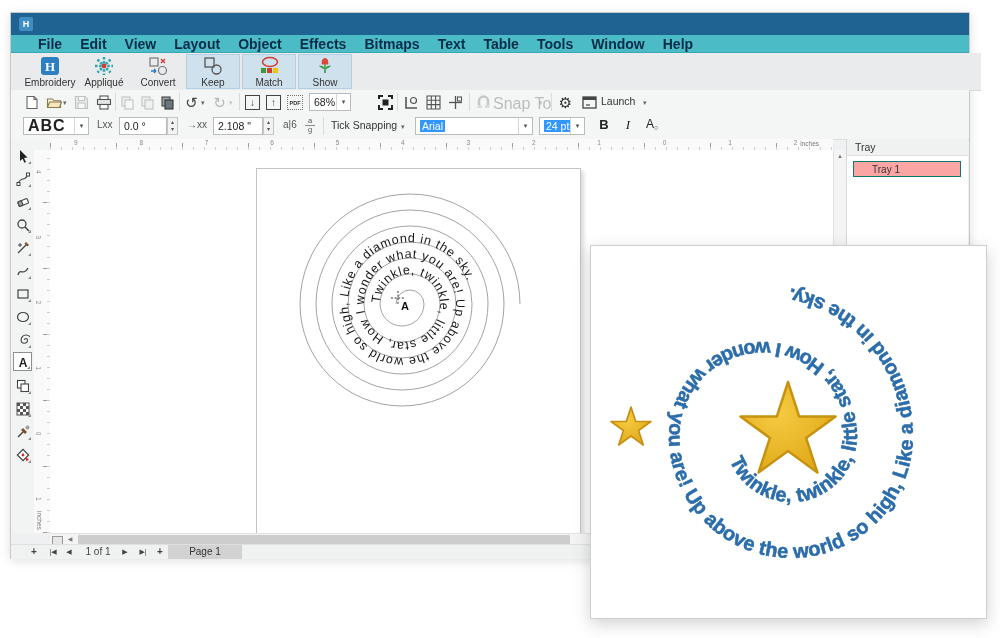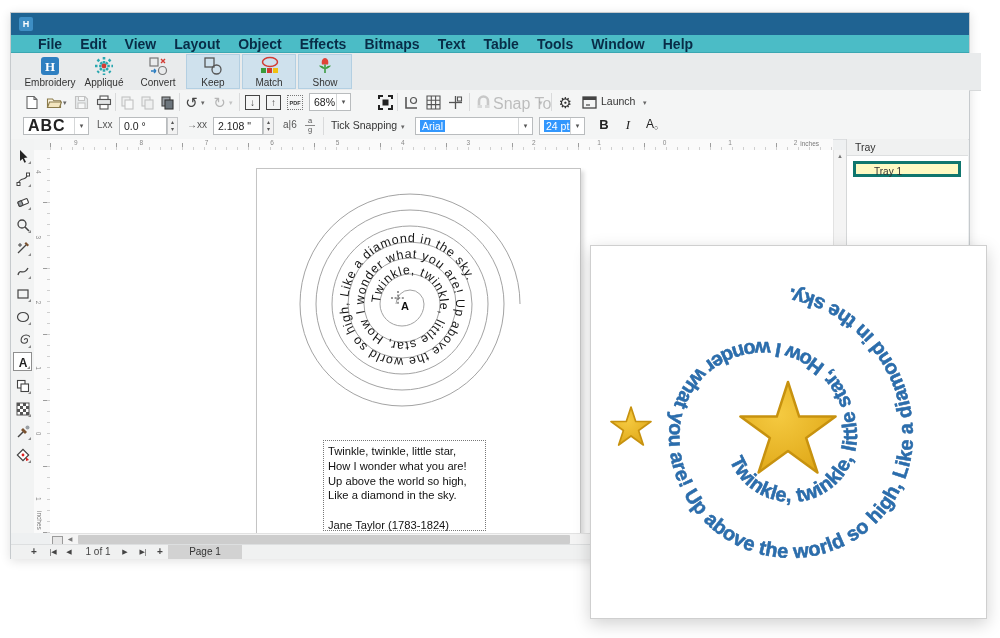--- a/index.html
+++ b/index.html
@@ -55,21 +55,21 @@
   .tline{min-height:14.8px;white-space:nowrap}
   #vscroll{left:822px;top:137px;width:12px;height:383px;background:#f4f4f4;border-left:1px solid #e2e2e2}
   #vscroll .btn{position:absolute;left:0;top:0;width:12px;height:12px;font-size:6px;color:#777;text-align:center;line-height:12px}
   #hscroll{left:39px;top:520px;width:783px;height:11px;background:#f4f4f4;border-top:1px solid #e2e2e2}
   #hscroll .cornerico{position:absolute;left:2px;top:2px;width:9px;height:7px;border:1px solid #9a9a9a;background:#e7e7e7}
   #hscroll .btn{position:absolute;left:14px;top:0;width:12px;height:11px;font-size:6px;color:#777;text-align:center;line-height:11px}
   #hthumb{position:absolute;left:28px;top:1px;width:492px;height:9px;background:#cdcdcd;border-radius:1px}
   
   #tray{left:835px;top:126px;width:121px;height:394px;background:#fff;border-left:1px solid #d5d7d8}
   #trayhdr{position:absolute;left:0;top:0;width:100%;height:17px;background:#f0f1f1;border-bottom:1px solid #dddfe0;font-size:10.5px;color:#333;line-height:17px;padding-left:8px;box-sizing:border-box}
-  #trayitem{position:absolute;left:6px;top:22px;width:108px;height:16px;background:#fef9c3;border:3px solid #0f766e;font-size:10px;color:#333;line-height:16px;padding-left:18px;box-sizing:border-box}
+  #trayitem{position:absolute;left:6px;top:22px;width:108px;height:16px;background:#fca5a5;border:1px solid #0f766e;font-size:10px;color:#333;line-height:16px;padding-left:18px;box-sizing:border-box}
   
   #statusbar{left:0;top:531px;width:100%;height:14px;background:#f0f1f1;border-top:1px solid #dddfe0;font-size:10px;color:#444}
   .sb{position:absolute;top:0;line-height:14px;text-align:center}
   #pagetab{left:157px;top:0;width:74px;height:14px;background:#d2d2d2;font-size:10px;color:#333;text-align:center;line-height:14px}
   
   #overlay{left:590px;top:245px;width:395px;height:372px;background:#fff;border:1px solid #cfcfcf;box-shadow:0 5px 16px rgba(0,0,0,.18)}
   .emb-text{font-family:"Liberation Sans","DejaVu Sans",sans-serif;font-weight:bold;font-size:20px;letter-spacing:.2px;fill:#2a6dad;paint-order:stroke;stroke:#215c95;stroke-width:.5}
   svg{display:block}
 </style>
 </head>
@@ -416,28 +416,20 @@
     <div id="page" class="abs">
       <svg width="323" height="374" viewBox="0 0 323 374">
         <path id="spiral-line" d="M139,135 A14,14 0 0 1 167,135 A22,22 0 0 1 123,135 A30,30 0 0 1 183,135 A38,38 0 0 1 107,135 A46,46 0 0 1 199,135 A54,54 0 0 1 91,135 A62,62 0 0 1 215,135 A70,70 0 0 1 75,135 A78,78 0 0 1 231,135 A86,86 0 0 1 59,135 A94,94 0 0 1 247,135 A102,102 0 0 1 43,135 A110,110 0 0 1 263,135" fill="none" stroke="#a3a3a3" stroke-width="1"></path>
         <text class="spiral-text"><textPath href="#spiral-line" startOffset="113">Twinkle, twinkle, little star, How I wonder what you are! Up above the world so high, Like a diamond in the sky.</textPath></text>
         <g>
           <line x1="134" y1="129" x2="148" y2="129" stroke="#333" stroke-width="1" stroke-dasharray="2,1.6"></line>
           <line x1="141" y1="122" x2="141" y2="136" stroke="#333" stroke-width="1" stroke-dasharray="2,1.6"></line>
           <text x="144" y="141" class="anchor-a">A</text>
         </g>
       </svg>
-      <div id="textblock" class="abs">
-        <div class="tline">Twinkle, twinkle, little star,</div>
-        <div class="tline">How I wonder what you are!</div>
-        <div class="tline">Up above the world so high,</div>
-        <div class="tline">Like a diamond in the sky.</div>
-        <div class="tline"></div>
-        <div class="tline">Jane Taylor (1783-1824)</div>
-      </div>
     </div>
   </div>
 
   <div id="vscroll" class="abs">
     <span class="btn">▲</span>
   </div>
   <div id="hscroll" class="abs">
     <span class="cornerico"></span>
     <span class="btn">◀</span>
     <span id="hthumb"></span>

